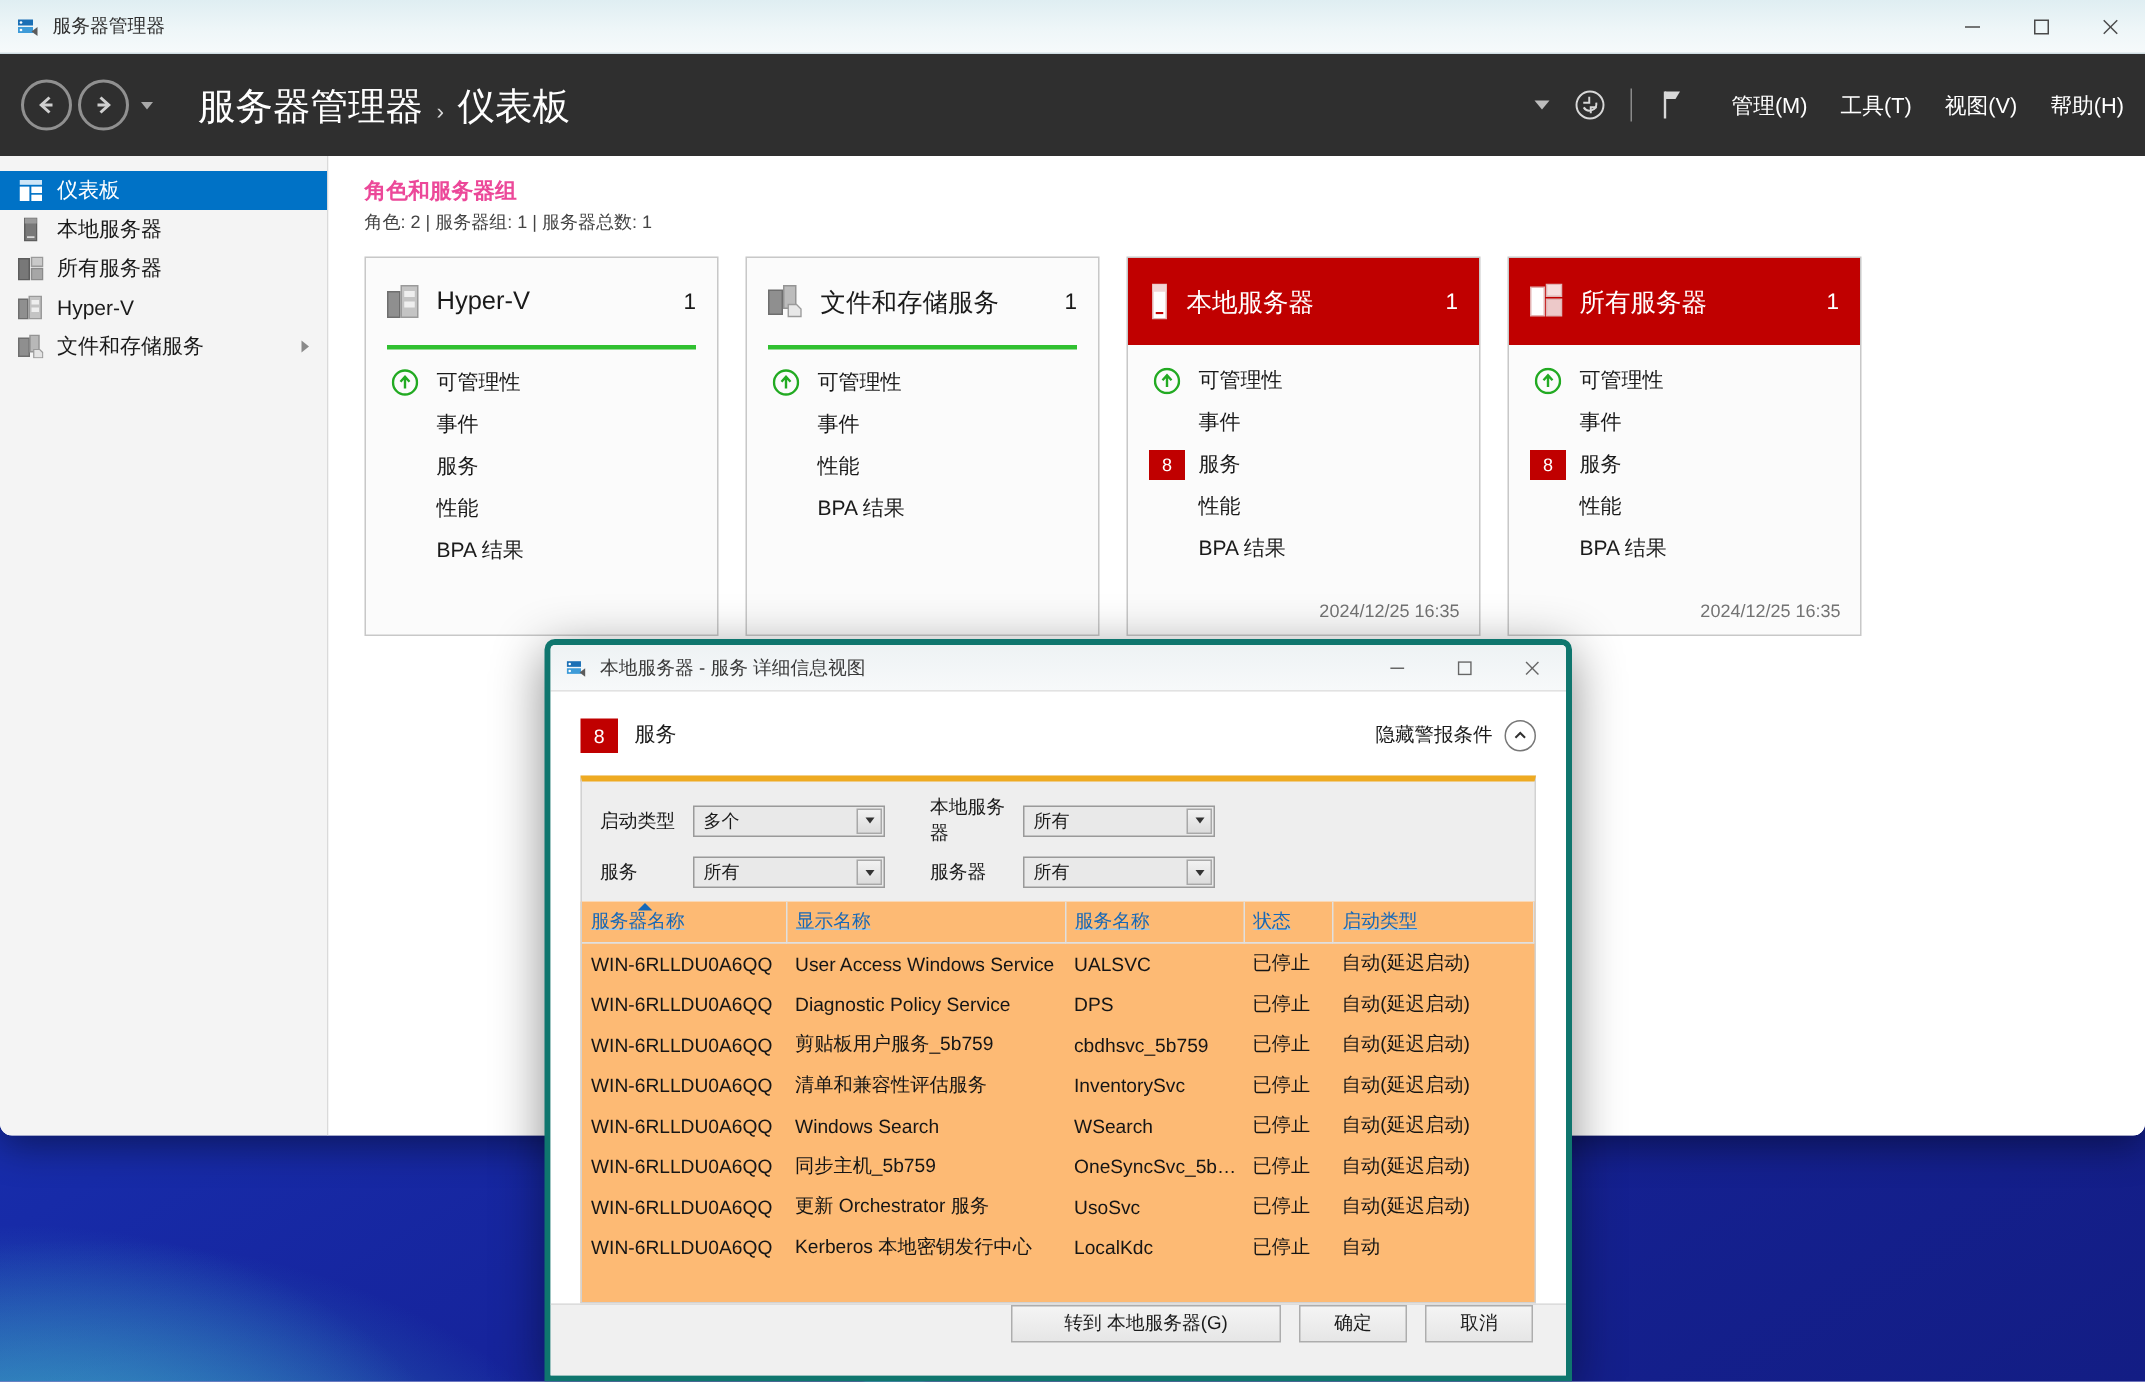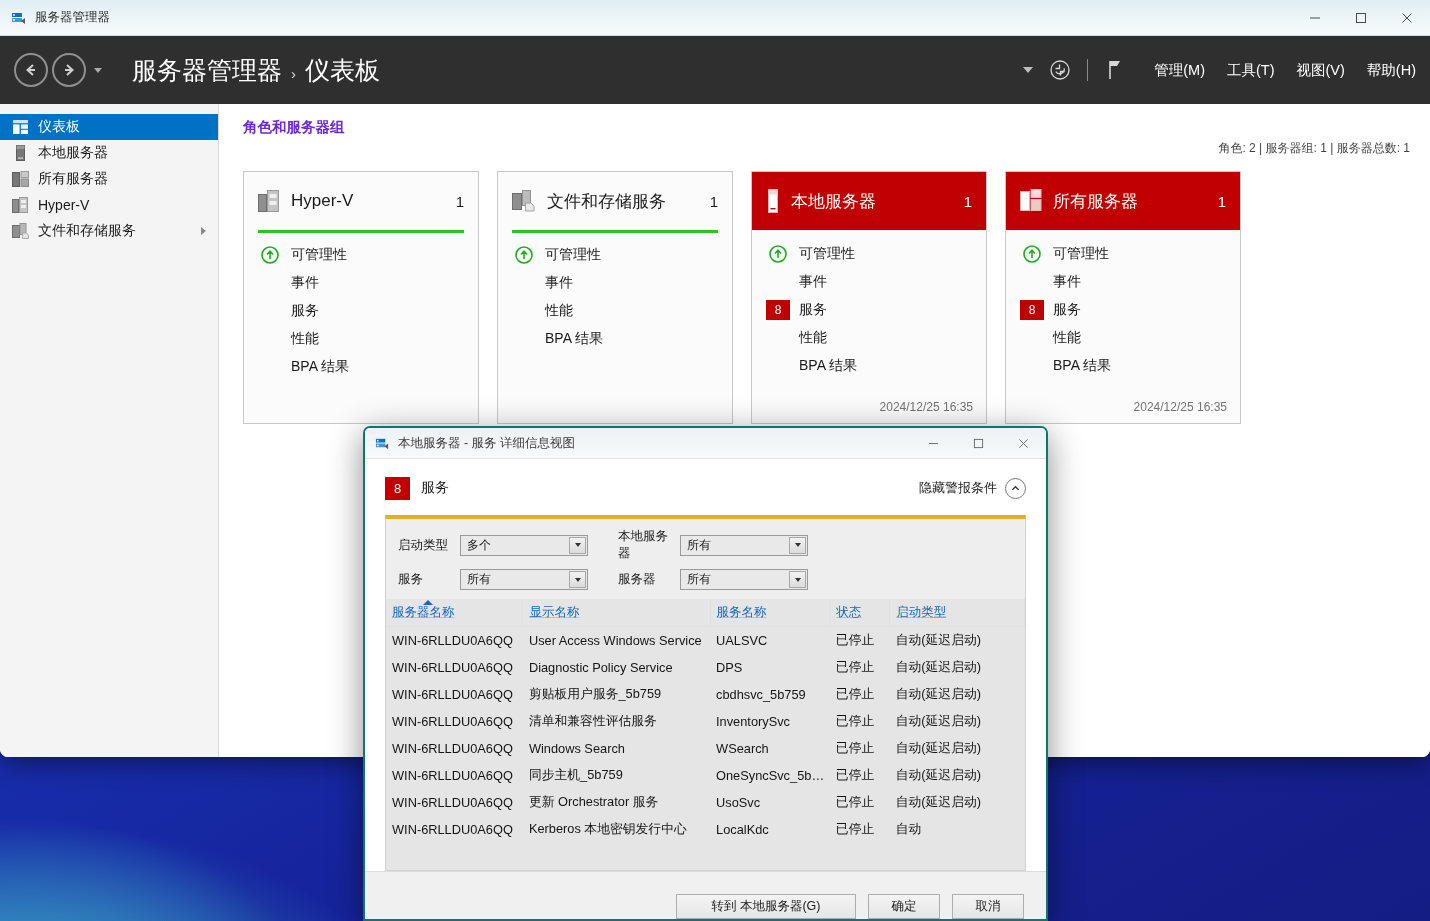--- a/index.html
+++ b/index.html
@@ -154,22 +154,22 @@
     border-bottom: 4px solid transparent;
     border-left: 5px solid #8a8a8a;
   }
 
   .content {
     flex: 1;
     background: #ffffff;
     padding: 14px 20px 0 24px;
     overflow: hidden;
   }
-  .content-title { font-size: 14.5px; font-weight: bold; color: #6d28d9; }
-  .content-sub { font-size: 12px; color: #444; margin-top: 3px; text-align: right; }
+  .content-title { font-size: 14.5px; font-weight: bold; color: #ec4899; }
+  .content-sub { font-size: 12px; color: #444; margin-top: 3px; }
 
   .tiles { display: flex; gap: 18px; margin-top: 14px; }
   .tile {
     width: 236px; height: 253px;
     border: 1px solid #c8c8c8;
     background: #fbfbfb;
     display: flex; flex-direction: column;
     position: relative;
   }
   .tile-head {
@@ -208,21 +208,21 @@
     position: absolute; right: 13px; bottom: 9px;
     font-size: 12px; color: #737373;
   }
 
   
   #dlg {
     position: absolute;
     left: 363px; top: 426px;
     width: 685px; height: 495px;
     background: #f0f0f0;
-    border: 2px solid #0f766e;
+    border: 4px solid #0f766e;
     border-radius: 7px 7px 0 0;
     box-shadow: 0 8px 34px rgba(0,0,0,0.45);
     display: flex; flex-direction: column;
     overflow: hidden;
   }
   .dlg-titlebar {
     height: 31px; flex-shrink: 0;
     background: linear-gradient(to bottom, #eef2f4 0%, #f7f9fa 100%);
     border-bottom: 1px solid #e2e2e2;
     display: flex; align-items: center;
@@ -300,21 +300,21 @@
     border-left: 3.5px solid transparent;
     border-right: 3.5px solid transparent;
     border-top: 4px solid #333;
   }
   .f-gap { width: 30px; }
 
   .table-wrap {
     flex: 1;
     border: 1px solid #d2d2d2;
     border-top: none;
-    background: #e5e5e5;
+    background: #fdba74;
     overflow: hidden;
     display: flex; flex-direction: column;
     margin-bottom: 0;
   }
   table.svc { width: 100%; border-collapse: collapse; table-layout: fixed; }
   table.svc th {
     text-align: left;
     font-size: 12.5px; font-weight: normal;
     color: #1668b8;
     padding: 5px 0 5px 6px;
@@ -337,21 +337,21 @@
   table.svc td {
     font-size: 12.8px; color: #151515;
     padding: 5px 0 5px 6px;
     white-space: nowrap; overflow: hidden; text-overflow: ellipsis;
   }
 
   .dlg-footer {
     height: 48px; flex-shrink: 0;
     background: #f0f0f0;
     border-top: 1px solid #dcdcdc;
-    display: flex; align-items: flex-end; justify-content: flex-end;
+    display: flex; align-items: flex-start; justify-content: flex-end;
     padding-right: 22px; gap: 12px;
   }
   .btn {
     height: 25px;
     border: 1px solid #adadad;
     background: linear-gradient(to bottom, #f4f4f4, #e6e6e6);
     font-size: 12.5px; color: #1a1a1a;
     display: flex; align-items: center; justify-content: center;
     padding: 0 14px;
     min-width: 72px;

